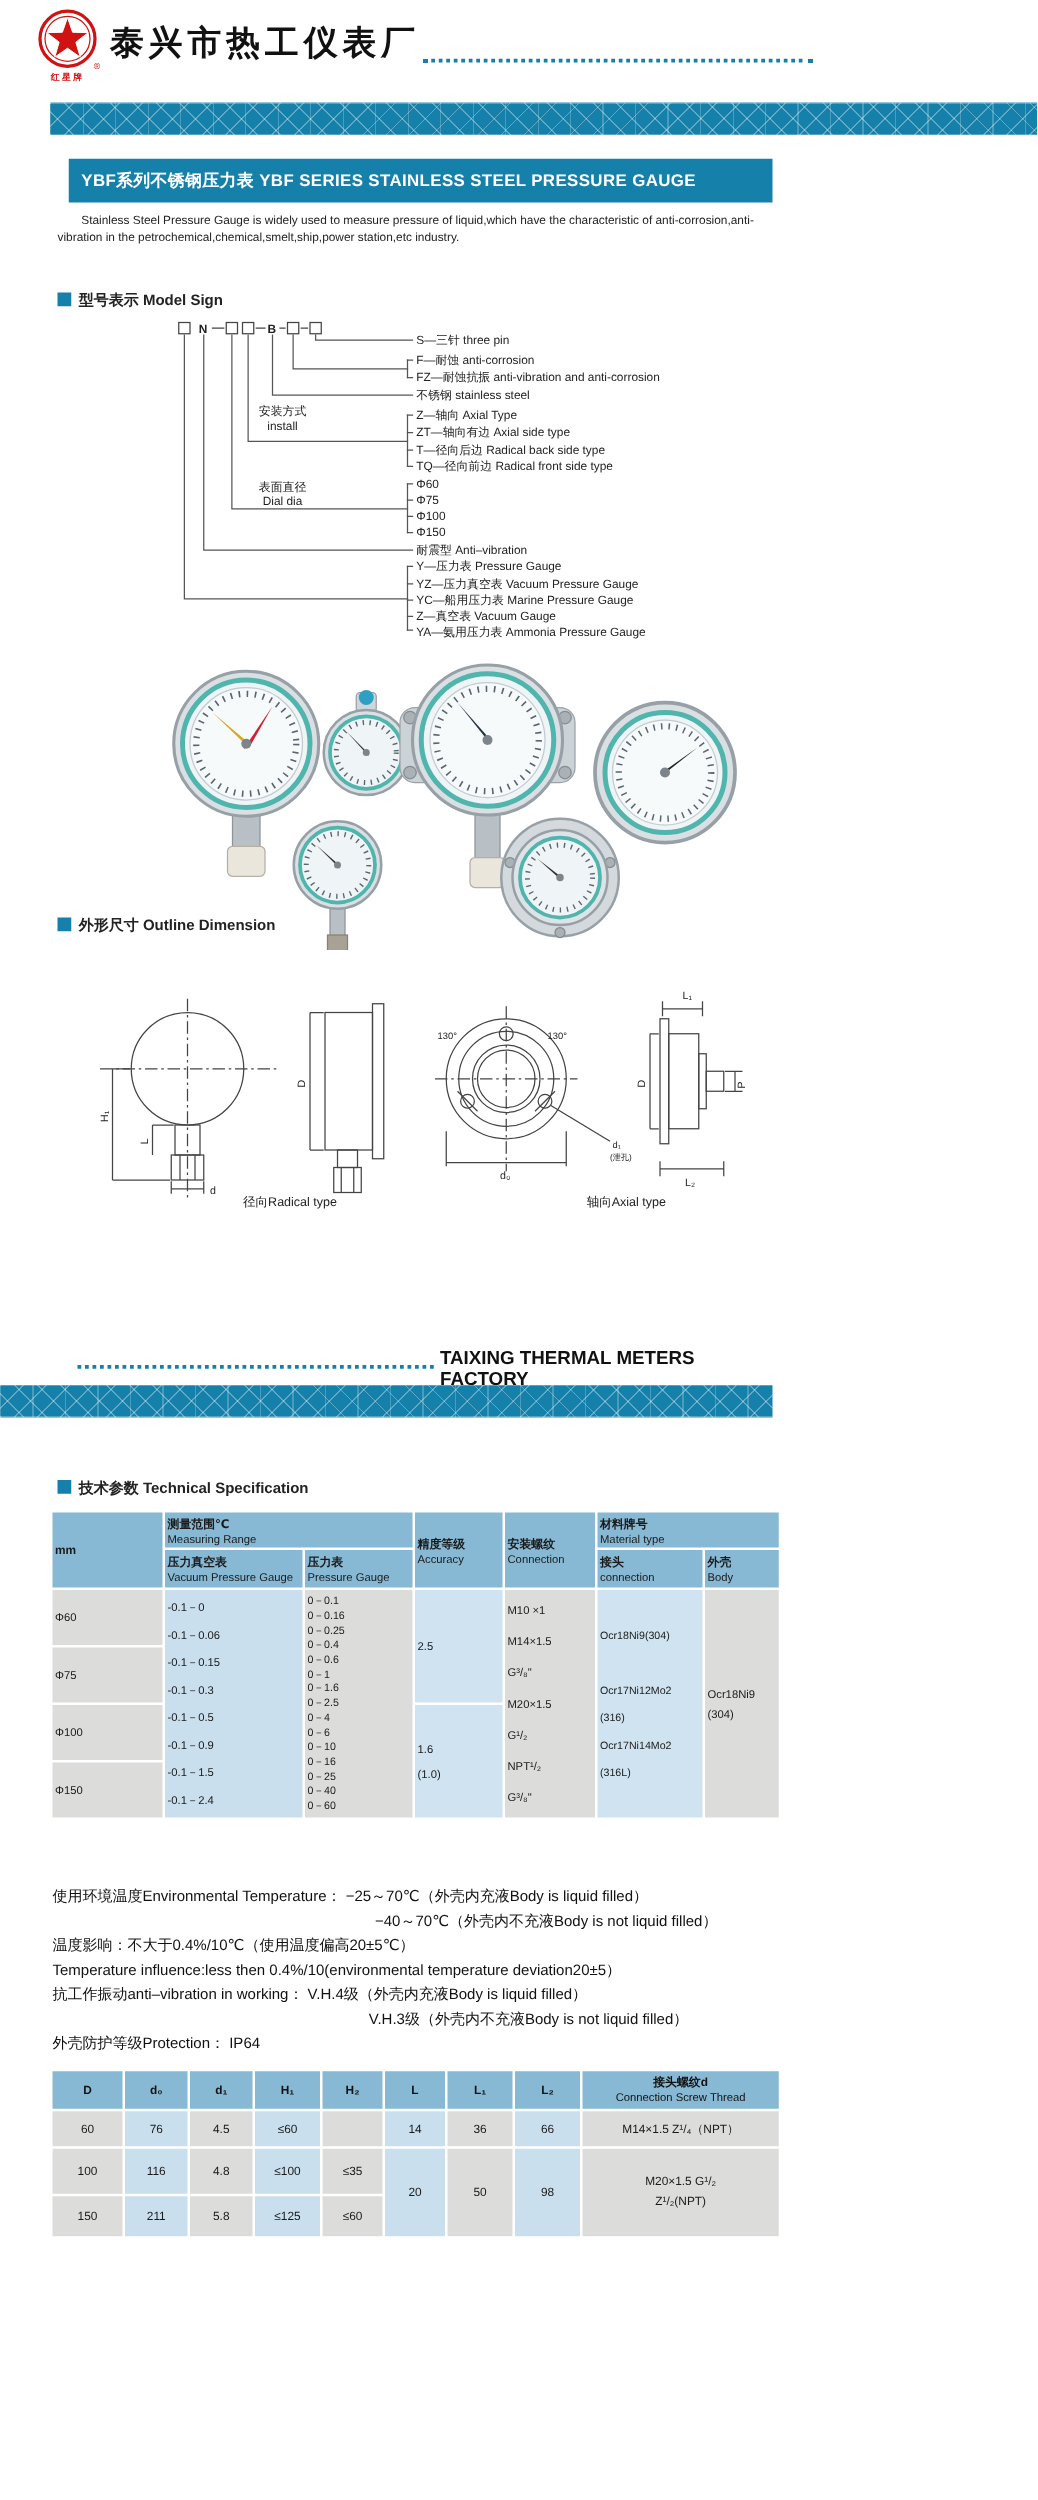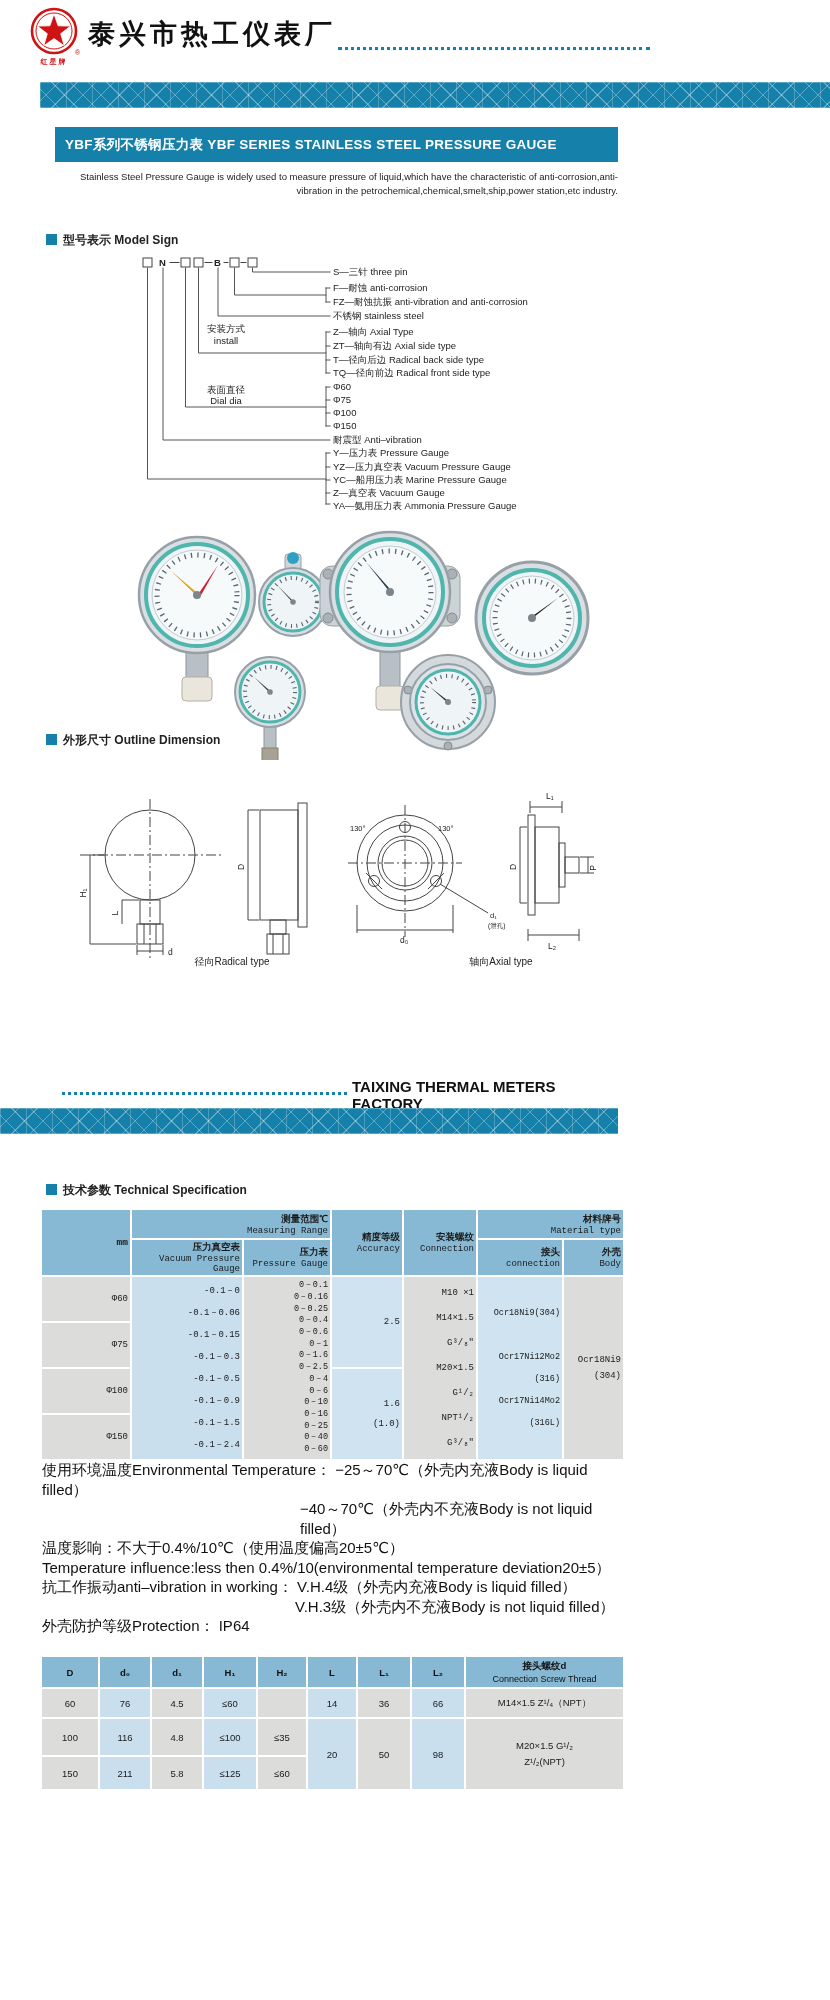--- a/index.html
+++ b/index.html
@@ -12,41 +12,41 @@
   .hdr-dots{position:absolute;left:338px;top:21px;width:312px;height:26px;border-bottom:3px dotted #1580a9;}
   .banner{position:absolute;height:26px;background-color:#1580a9;background-image:
     repeating-linear-gradient(45deg, rgba(255,255,255,.32) 0 1px, transparent 1px 13px),
     repeating-linear-gradient(135deg, rgba(255,255,255,.32) 0 1px, transparent 1px 13px),
     repeating-linear-gradient(90deg, rgba(255,255,255,.22) 0 1px, transparent 1px 26px),
     linear-gradient(180deg, rgba(255,255,255,.28) 0 1px, transparent 1px calc(100% - 1px), rgba(255,255,255,.28) 0);}
   .titlebar{position:absolute;left:55px;top:127px;width:563px;height:35px;background:#1580a9;color:#fff;
     font-size:13.5px;font-weight:bold;line-height:35px;padding-left:10px;box-sizing:border-box;letter-spacing:.3px;}
   .intro{position:absolute;left:46px;top:170px;width:572px;font-size:9.5px;line-height:13.5px;color:#222;}
   .intro .cn{font-weight:bold;text-indent:2em;}
-  .intro .en{text-indent:2em;text-align:right;}
+  .intro .en{text-indent:2em;}
   .sec{position:absolute;left:46px;font-size:12px;font-weight:bold;color:#222;}
   .sec .sq{display:inline-block;width:11px;height:11px;background:#1580a9;margin-right:6px;vertical-align:-1px;}
   .caption{position:absolute;font-size:10px;color:#222;text-align:center;}
   .strip-dots{position:absolute;left:62px;top:1072px;width:285px;height:20px;border-bottom:3px dotted #1580a9;}
   .factory{position:absolute;left:352px;top:1078px;width:266px;font-size:15px;font-weight:bold;color:#111;text-align:left;letter-spacing:0px;}
   
   table.spec{position:absolute;left:40px;top:1208px;border-collapse:separate;border-spacing:2px;background:#fff;table-layout:fixed;}
-  table.spec th, table.spec td{text-align:right;vertical-align:middle;padding:1px 2px;font-weight:normal;font-family:Liberation Mono, monospace;}
+  table.spec th, table.spec td{text-align:left;vertical-align:middle;padding:1px 2px;font-weight:normal;}
   table.spec th{background:#87b9d4;font-size:9px;color:#1a1a1a;}
   table.spec th .cn{font-weight:bold;font-size:9.5px;display:block;}
   table.spec td{font-size:9px;}
   .ml{white-space:pre-line;}
   .c-gray{background:#dcdddb;}
   .c-blue{background:#c9dfee;}
   .c-blue2{background:#cfe4f0;}
   table.dim{position:absolute;left:40px;top:1655px;border-collapse:separate;border-spacing:2px;background:#fff;table-layout:fixed;}
   table.dim th, table.dim td{text-align:center;vertical-align:middle;padding:1px 2px;}
   table.dim th{background:#87b9d4;font-size:9.5px;color:#111;font-weight:bold;}
   table.dim td{font-size:9.5px;}
-  .env{position:absolute;left:42px;top:1460px;width:580px;font-size:15px;line-height:19.5px;color:#111;}
+  .env{position:absolute;left:42px;top:1508px;width:580px;font-size:12px;line-height:19.5px;color:#111;}
   .env .ind1{margin-left:258px;}
   .env .ind2{margin-left:253px;}
   svg text{font-family:"Liberation Sans","DejaVu Sans",sans-serif;}
 </style>
 </head>
 <body>
 
 <div class="page">
 
   <svg class="abs" style="left:28px;top:5px" width="54" height="54" viewBox="0 0 54 54">

